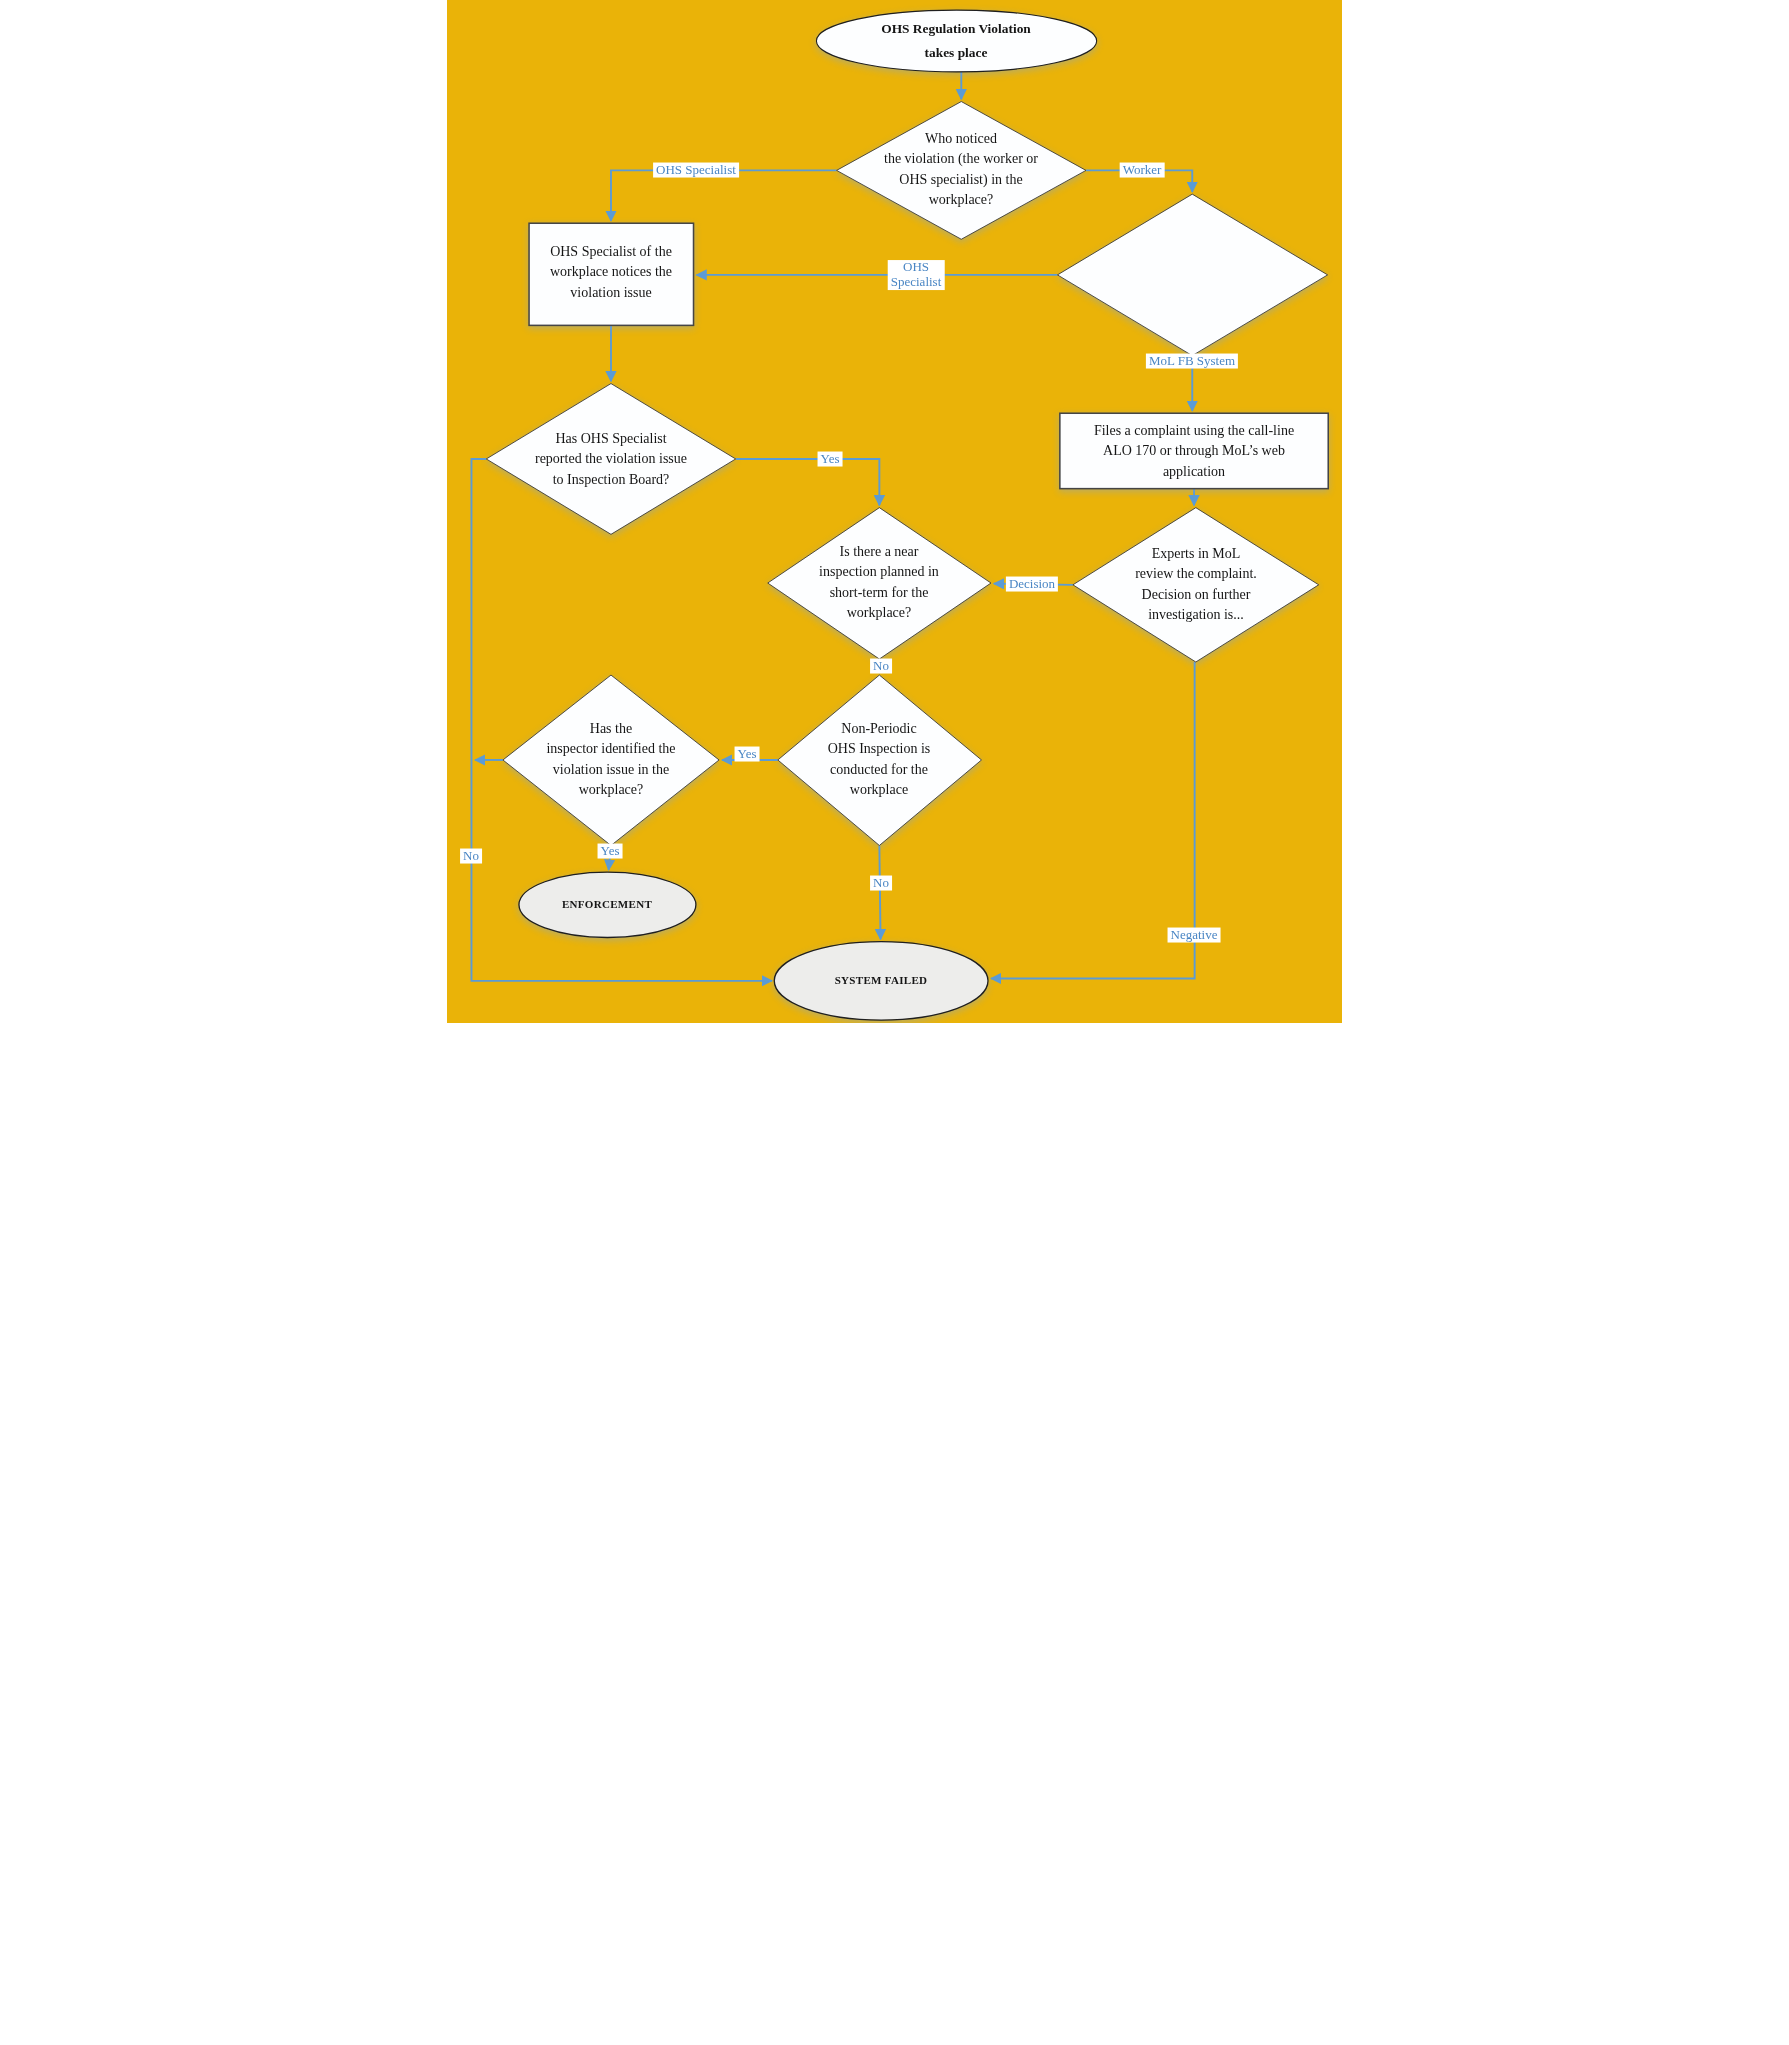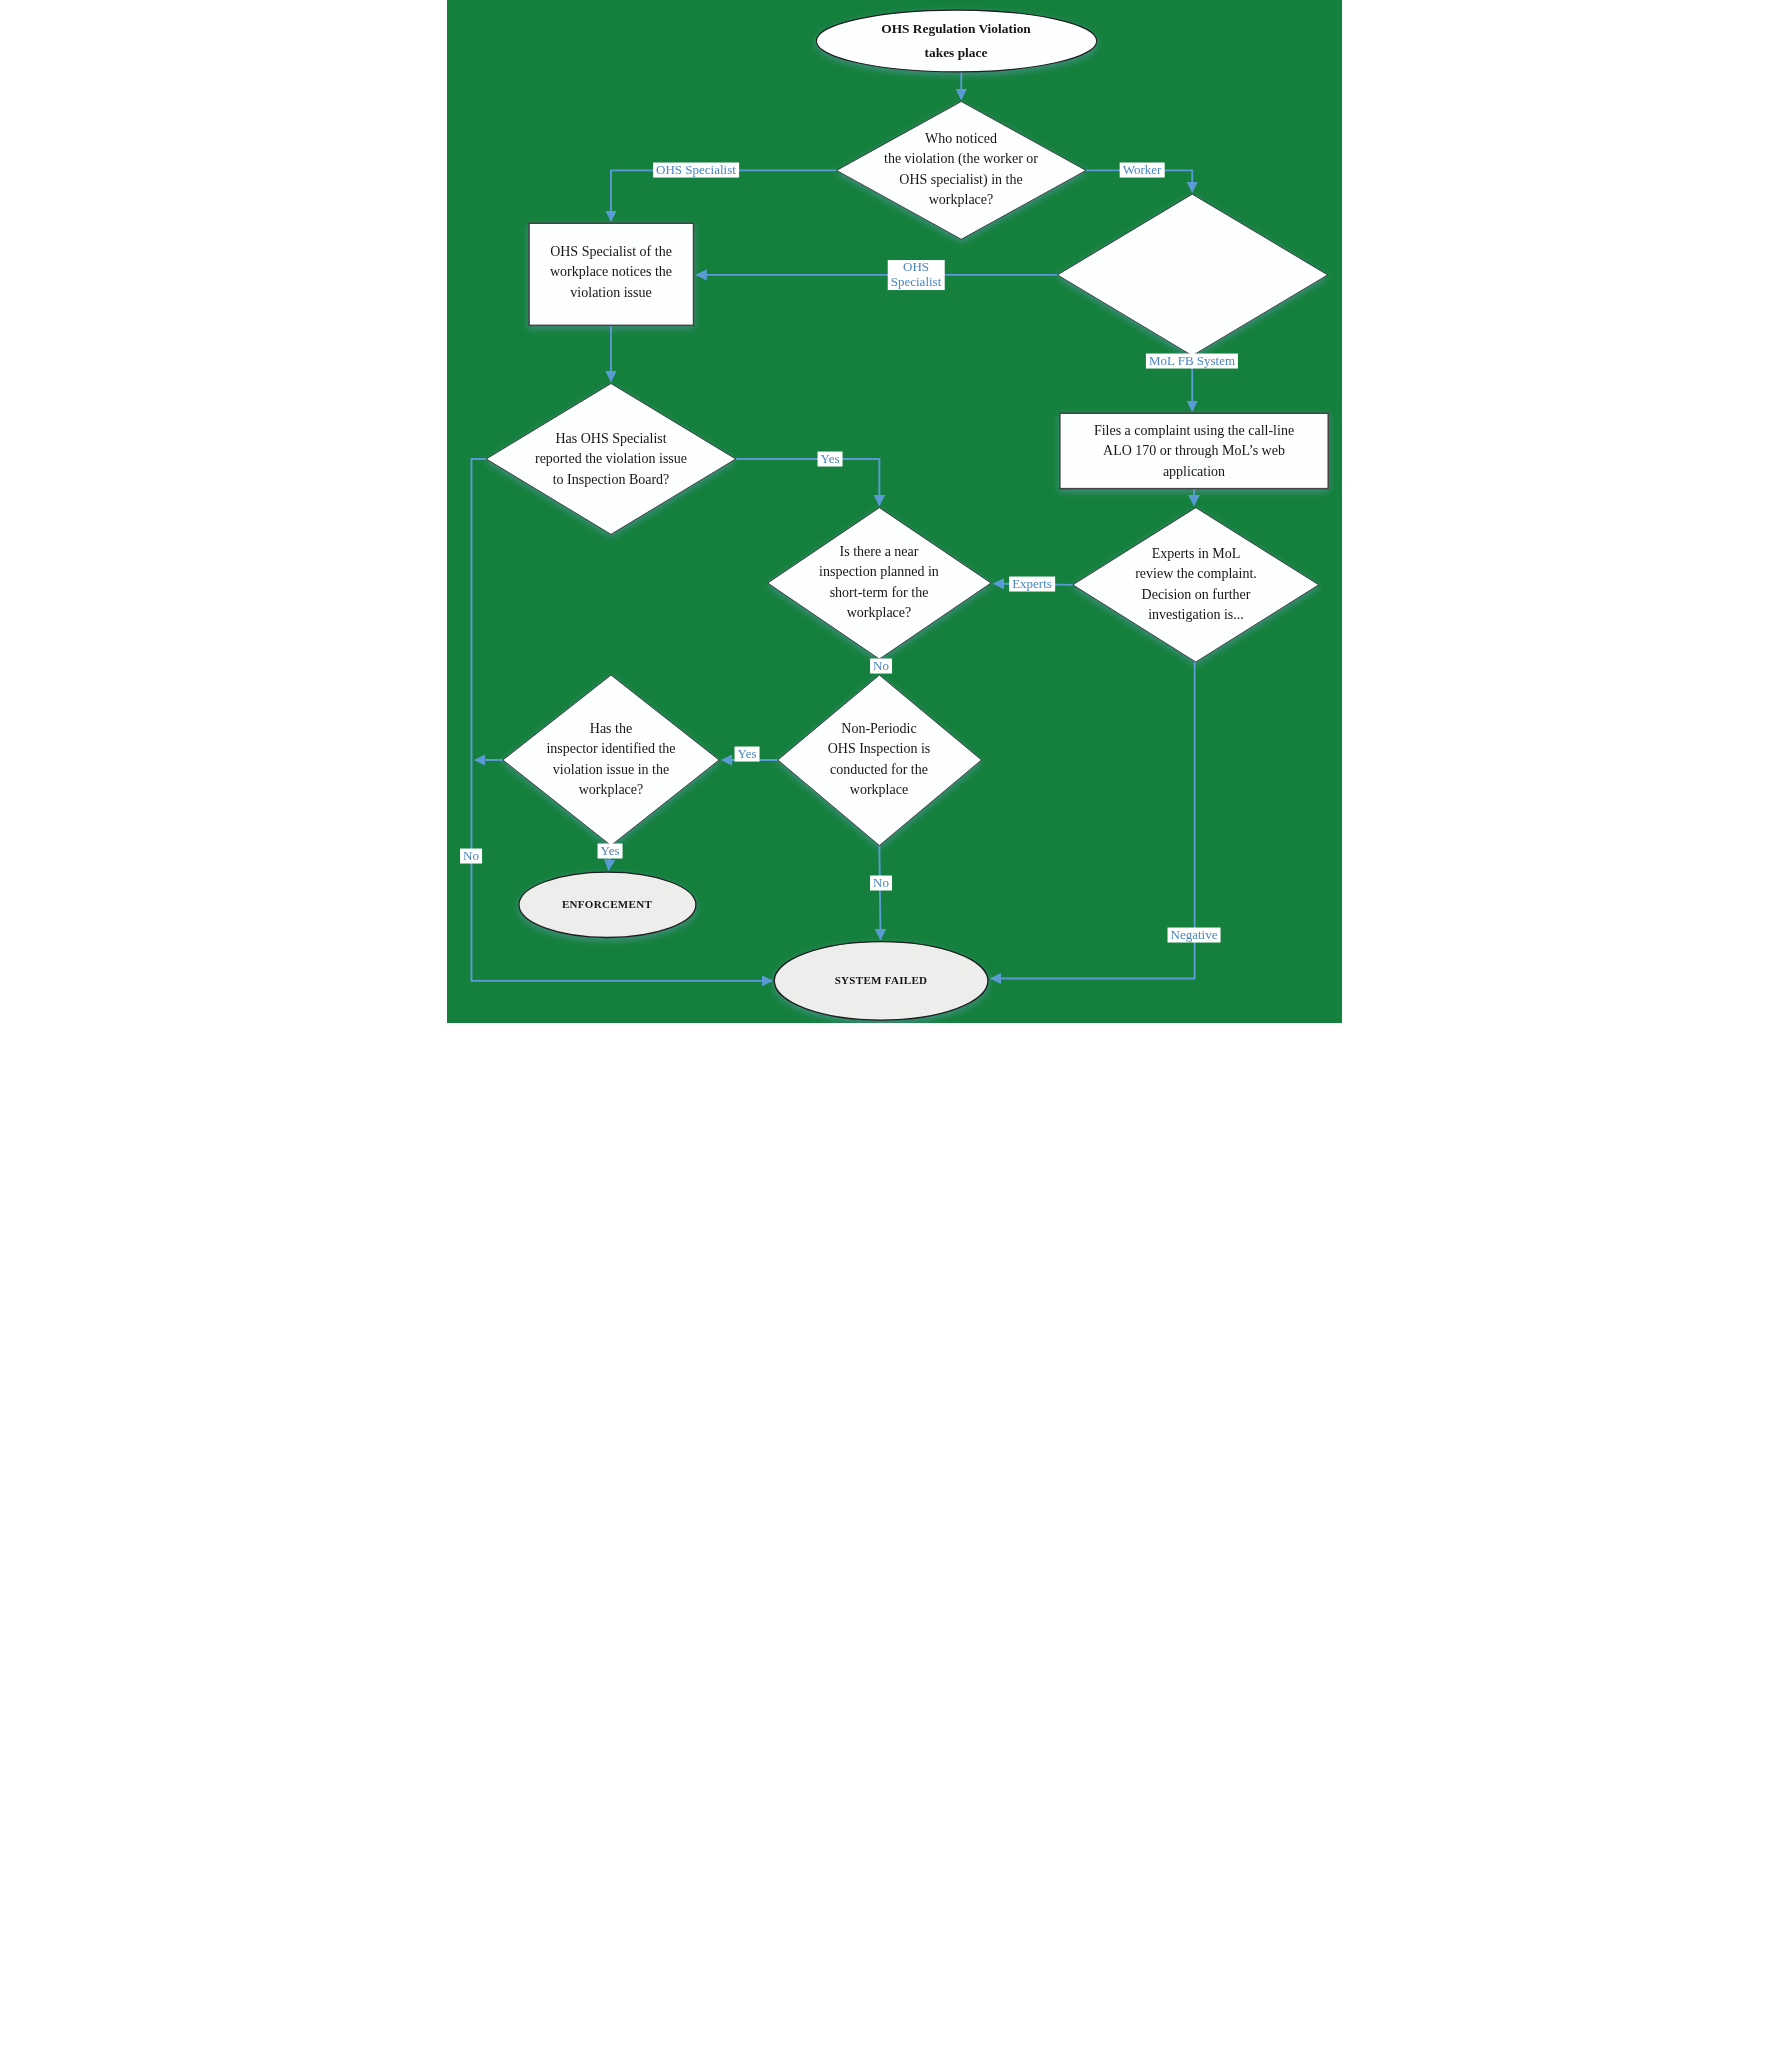--- a/index.html
+++ b/index.html
@@ -1,18 +1,18 @@
 <!DOCTYPE html>
 <html style="font-size:9.5px"><head>
 <meta charset="utf-8">
 <title>OHS Regulation Violation Flowchart</title>
 <style>
   html,body{margin:0;padding:0;background:#ffffff;}
   body{font-family:"Liberation Serif","DejaVu Serif",serif;}
-  #canvas{position:relative;width:895px;height:1023px;margin:0 auto;background:#15803d;overflow:hidden;}
+  #canvas{position:relative;width:895px;height:1023px;margin:0 auto;background:#eab308;overflow:hidden;}
   #wires{position:absolute;left:0;top:0;width:895px;height:1023px;}
 
   .edge{stroke:#5B9BD5;stroke-width:3.2;fill:none;marker-end:url(#arrow);}
   .shape{filter:drop-shadow(0 4px 6px rgba(125,165,215,0.45));}
   .diamond{fill:#fdfeff;stroke:#2f2f2f;stroke-width:1.4;}
   .procbox{fill:#fdfeff;stroke:#454545;stroke-width:2.6;}
   .start-ellipse{fill:#fdfeff;stroke:#1f1f1f;stroke-width:1.8;}
   .terminal-ellipse{fill:#EDEDEB;stroke:#1f1f1f;stroke-width:2.2;}
 
   .nlabel{position:absolute;transform:translate(-50%,-50%);text-align:center;
@@ -99,21 +99,21 @@
 workplace</div>
   <div class="nlabel terminal" style="left:160px;top:905px;">ENFORCEMENT</div>
   <div class="nlabel terminal" style="left:434px;top:981px;">SYSTEM FAILED</div>
 
   <div class="elabel" style="left:249px;top:170px;">OHS Specialist</div>
   <div class="elabel" style="left:695px;top:170px;">Worker</div>
   <div class="elabel" style="left:433px;top:275px;margin-left:36px;">OHS
 Specialist</div>
   <div class="elabel" style="left:745px;top:361px;">MoL FB System</div>
   <div class="elabel" style="left:383px;top:459px;">Yes</div>
-  <div class="elabel" style="left:585px;top:584px;">Experts</div>
+  <div class="elabel" style="left:585px;top:584px;">Decision</div>
   <div class="elabel" style="left:434px;top:666px;">No</div>
   <div class="elabel" style="left:300px;top:754px;">Yes</div>
   <div class="elabel" style="left:163px;top:851px;">Yes</div>
   <div class="elabel" style="left:24px;top:856px;">No</div>
   <div class="elabel" style="left:434px;top:883px;">No</div>
   <div class="elabel" style="left:747px;top:935px;">Negative</div>
 
 </div>
 
 

